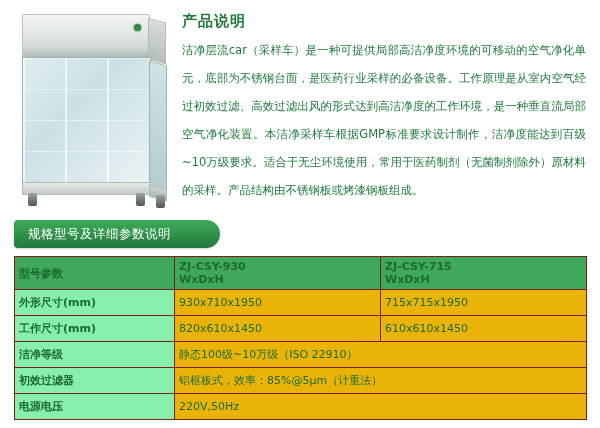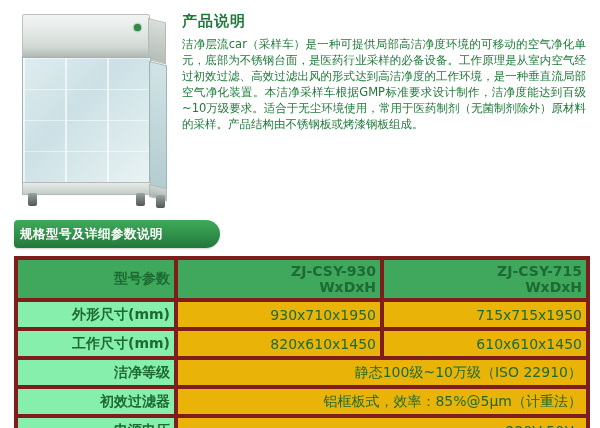--- a/index.html
+++ b/index.html
@@ -72,43 +72,43 @@
   .c2{left:128px;top:187px}
   .c3{left:148px;top:189px}
 
   
   .desc-title{
     position:absolute;left:182px;top:12px;
     font-size:15px;font-weight:bold;color:#1f7a3a;letter-spacing:1px;
   }
   .desc-body{
     position:absolute;left:182px;top:36px;width:404px;
-    font-size:11.5px;line-height:16px;color:#1f7a3a;text-align:justify;
+    font-size:11.5px;line-height:28px;color:#1f7a3a;text-align:justify;
   }
 
   
   .sec-bar{
     position:absolute;left:14px;top:220px;width:206px;height:28px;
     background:linear-gradient(180deg,#3faa5a 0%,#2f9049 55%,#23763b 100%);
     border-radius:4px 14px 14px 4px;
     box-shadow:0 1px 2px rgba(0,0,0,.18);
   }
   .sec-bar span{
-    display:block;color:#fff;font-size:12.5px;font-weight:bold;
-    line-height:28px;padding-left:6px;letter-spacing:.5px;
+    display:block;color:#fff;font-size:12.5px;font-weight:normal;
+    line-height:28px;padding-left:14px;letter-spacing:.5px;
   }
 
   
   table.spec{
     position:absolute;left:14px;top:256px;width:572px;
     border-collapse:collapse;table-layout:fixed;
   }
   table.spec td{
-    border:4px solid #7f1d1d;
-    font-size:14px;color:#1d6b33;text-align:right;
+    border:1px solid #7f1d1d;
+    font-size:11px;color:#1d6b33;text-align:left;
     padding:3px 4px;height:19px;
   }
   td.hdr{
     background:#3fa85c;color:#ffffff;font-weight:bold;font-size:11.5px;
   }
   td.lbl{
     background:#86efac;color:#1d6b33;font-weight:bold;
   }
   td.val{
     background:#eab308;color:#1d6b33;

